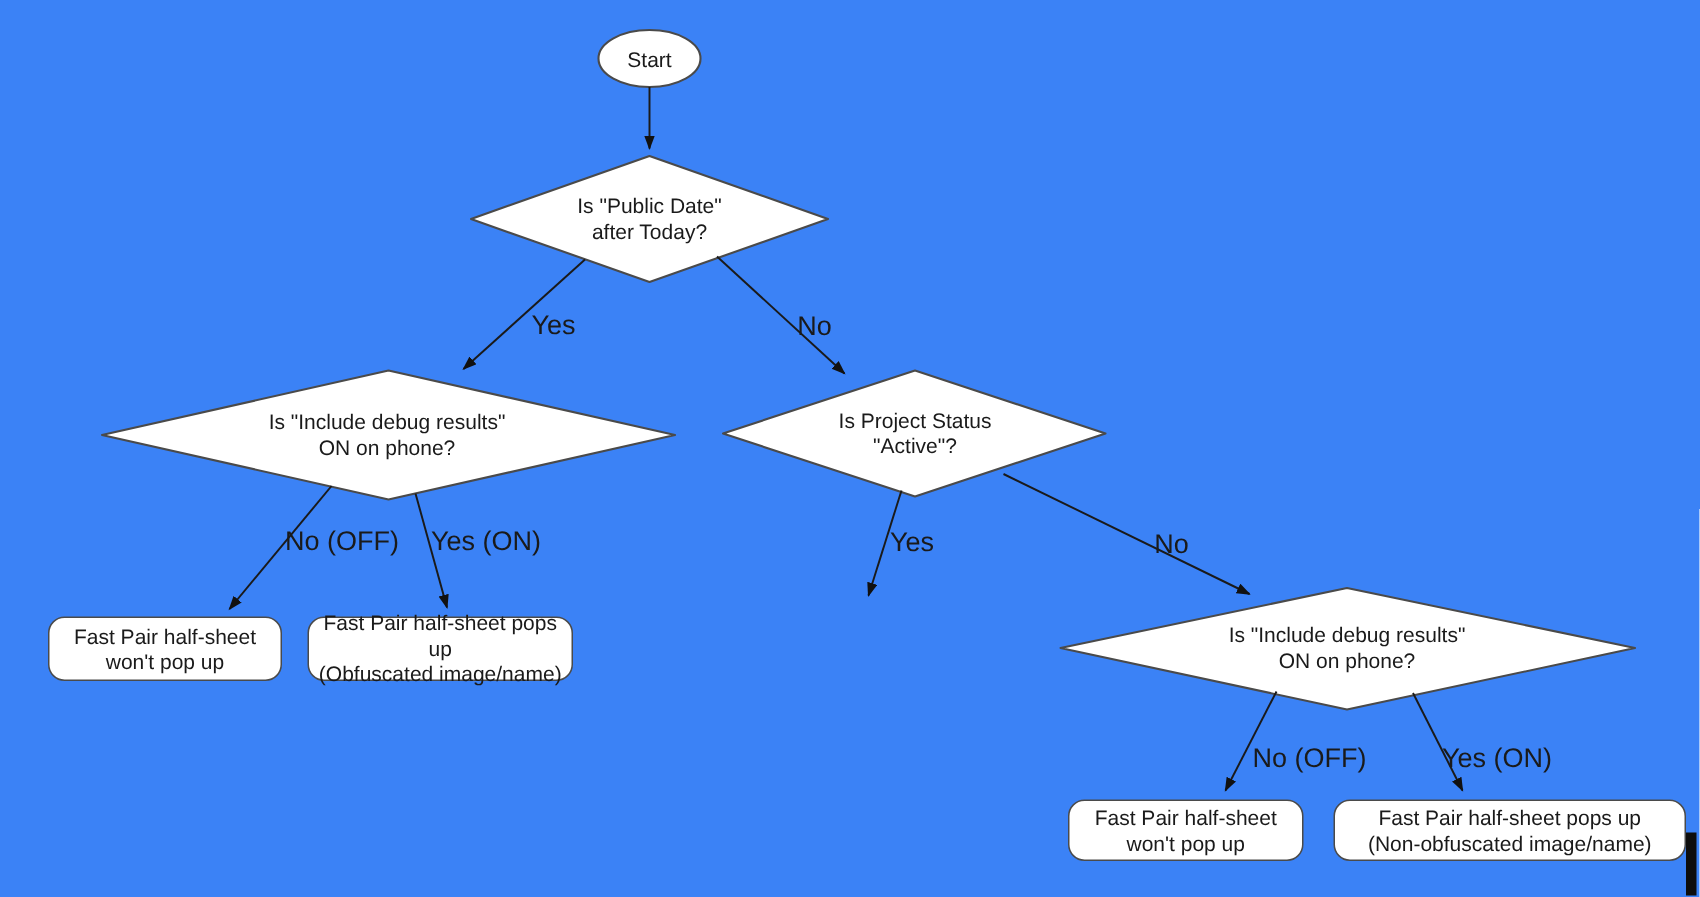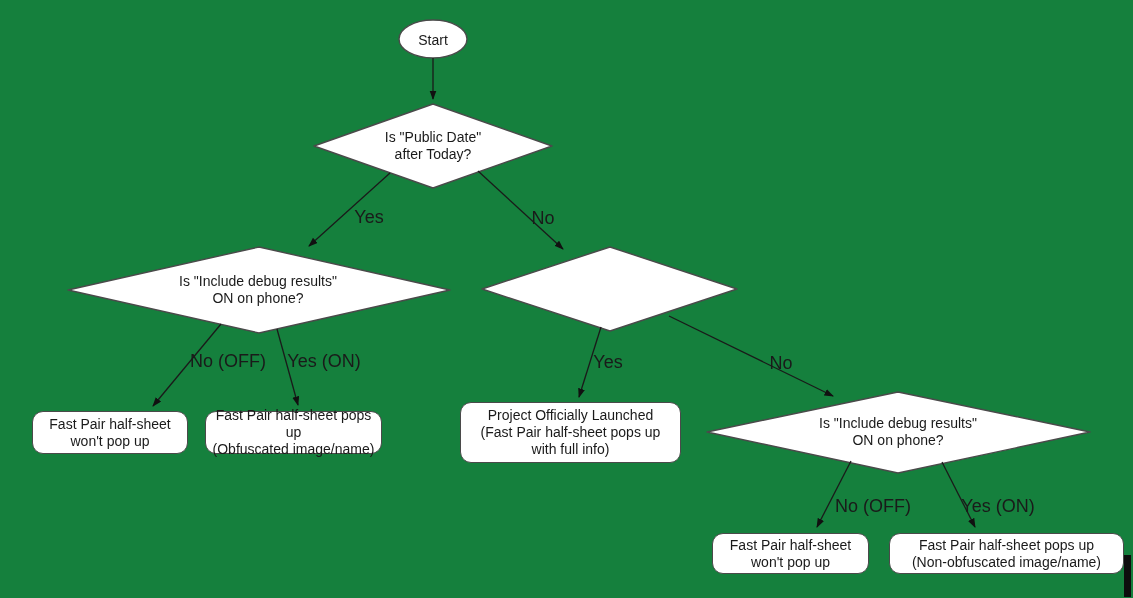--- a/index.html
+++ b/index.html
@@ -4,21 +4,21 @@
 <style>
   html, body {
     margin: 0;
     padding: 0;
     background: #ffffff;
   }
   #stage {
     position: relative;
     width: 1133px;
     height: 598px;
-    background: #15803d;
+    background: #3b82f6;
     font-family: "Liberation Sans", sans-serif;
     color: #1a1a1a;
     overflow: hidden;
   }
   #wires {
     position: absolute;
     left: 0;
     top: 0;
     width: 1133px;
     height: 598px;
@@ -91,30 +91,29 @@
     <line x1="669" y1="316" x2="833" y2="396" stroke="#1a1a1a" stroke-width="1.3" marker-end="url(#arrowhead)"></line>
     <line x1="851" y1="461" x2="817" y2="527" stroke="#1a1a1a" stroke-width="1.3" marker-end="url(#arrowhead)"></line>
     <line x1="942" y1="462" x2="975" y2="527" stroke="#1a1a1a" stroke-width="1.3" marker-end="url(#arrowhead)"></line>
   </svg>
 
   <div class="node-label" style="left:433px; top:40px;">Start</div>
   <div class="node-label" style="left:433px; top:146px;">Is "Public Date"
 after Today?</div>
   <div class="node-label" style="left:258px; top:290px;">Is "Include debug results"
 ON on phone?</div>
+  <div class="node-label" style="left:610px; top:289px;">Is Project Status
+"Active"?</div>
   <div class="node-label" style="left:898px; top:432px;">Is "Include debug results"
 ON on phone?</div>
 
   <div class="terminal-box" style="left:32px; top:411px; width:156px; height:43px;">Fast Pair half-sheet
 won't pop up</div>
   <div class="terminal-box" style="left:205px; top:411px; width:177px; height:43px;">Fast Pair half-sheet pops up
 (Obfuscated image/name)</div>
-  <div class="terminal-box" style="left:460px; top:402px; width:221px; height:61px;">Project Officially Launched
-(Fast Pair half-sheet pops up
-with full info)</div>
   <div class="terminal-box" style="left:712px; top:533px; width:157px; height:41px;">Fast Pair half-sheet
 won't pop up</div>
   <div class="terminal-box" style="left:889px; top:533px; width:235px; height:41px;">Fast Pair half-sheet pops up
 (Non-obfuscated image/name)</div>
 
   <div class="edge-label" style="left:369px; top:217px;">Yes</div>
   <div class="edge-label" style="left:543px; top:218px;">No</div>
   <div class="edge-label" style="left:228px; top:361px;">No (OFF)</div>
   <div class="edge-label" style="left:324px; top:361px;">Yes (ON)</div>
   <div class="edge-label" style="left:608px; top:362px;">Yes</div>

